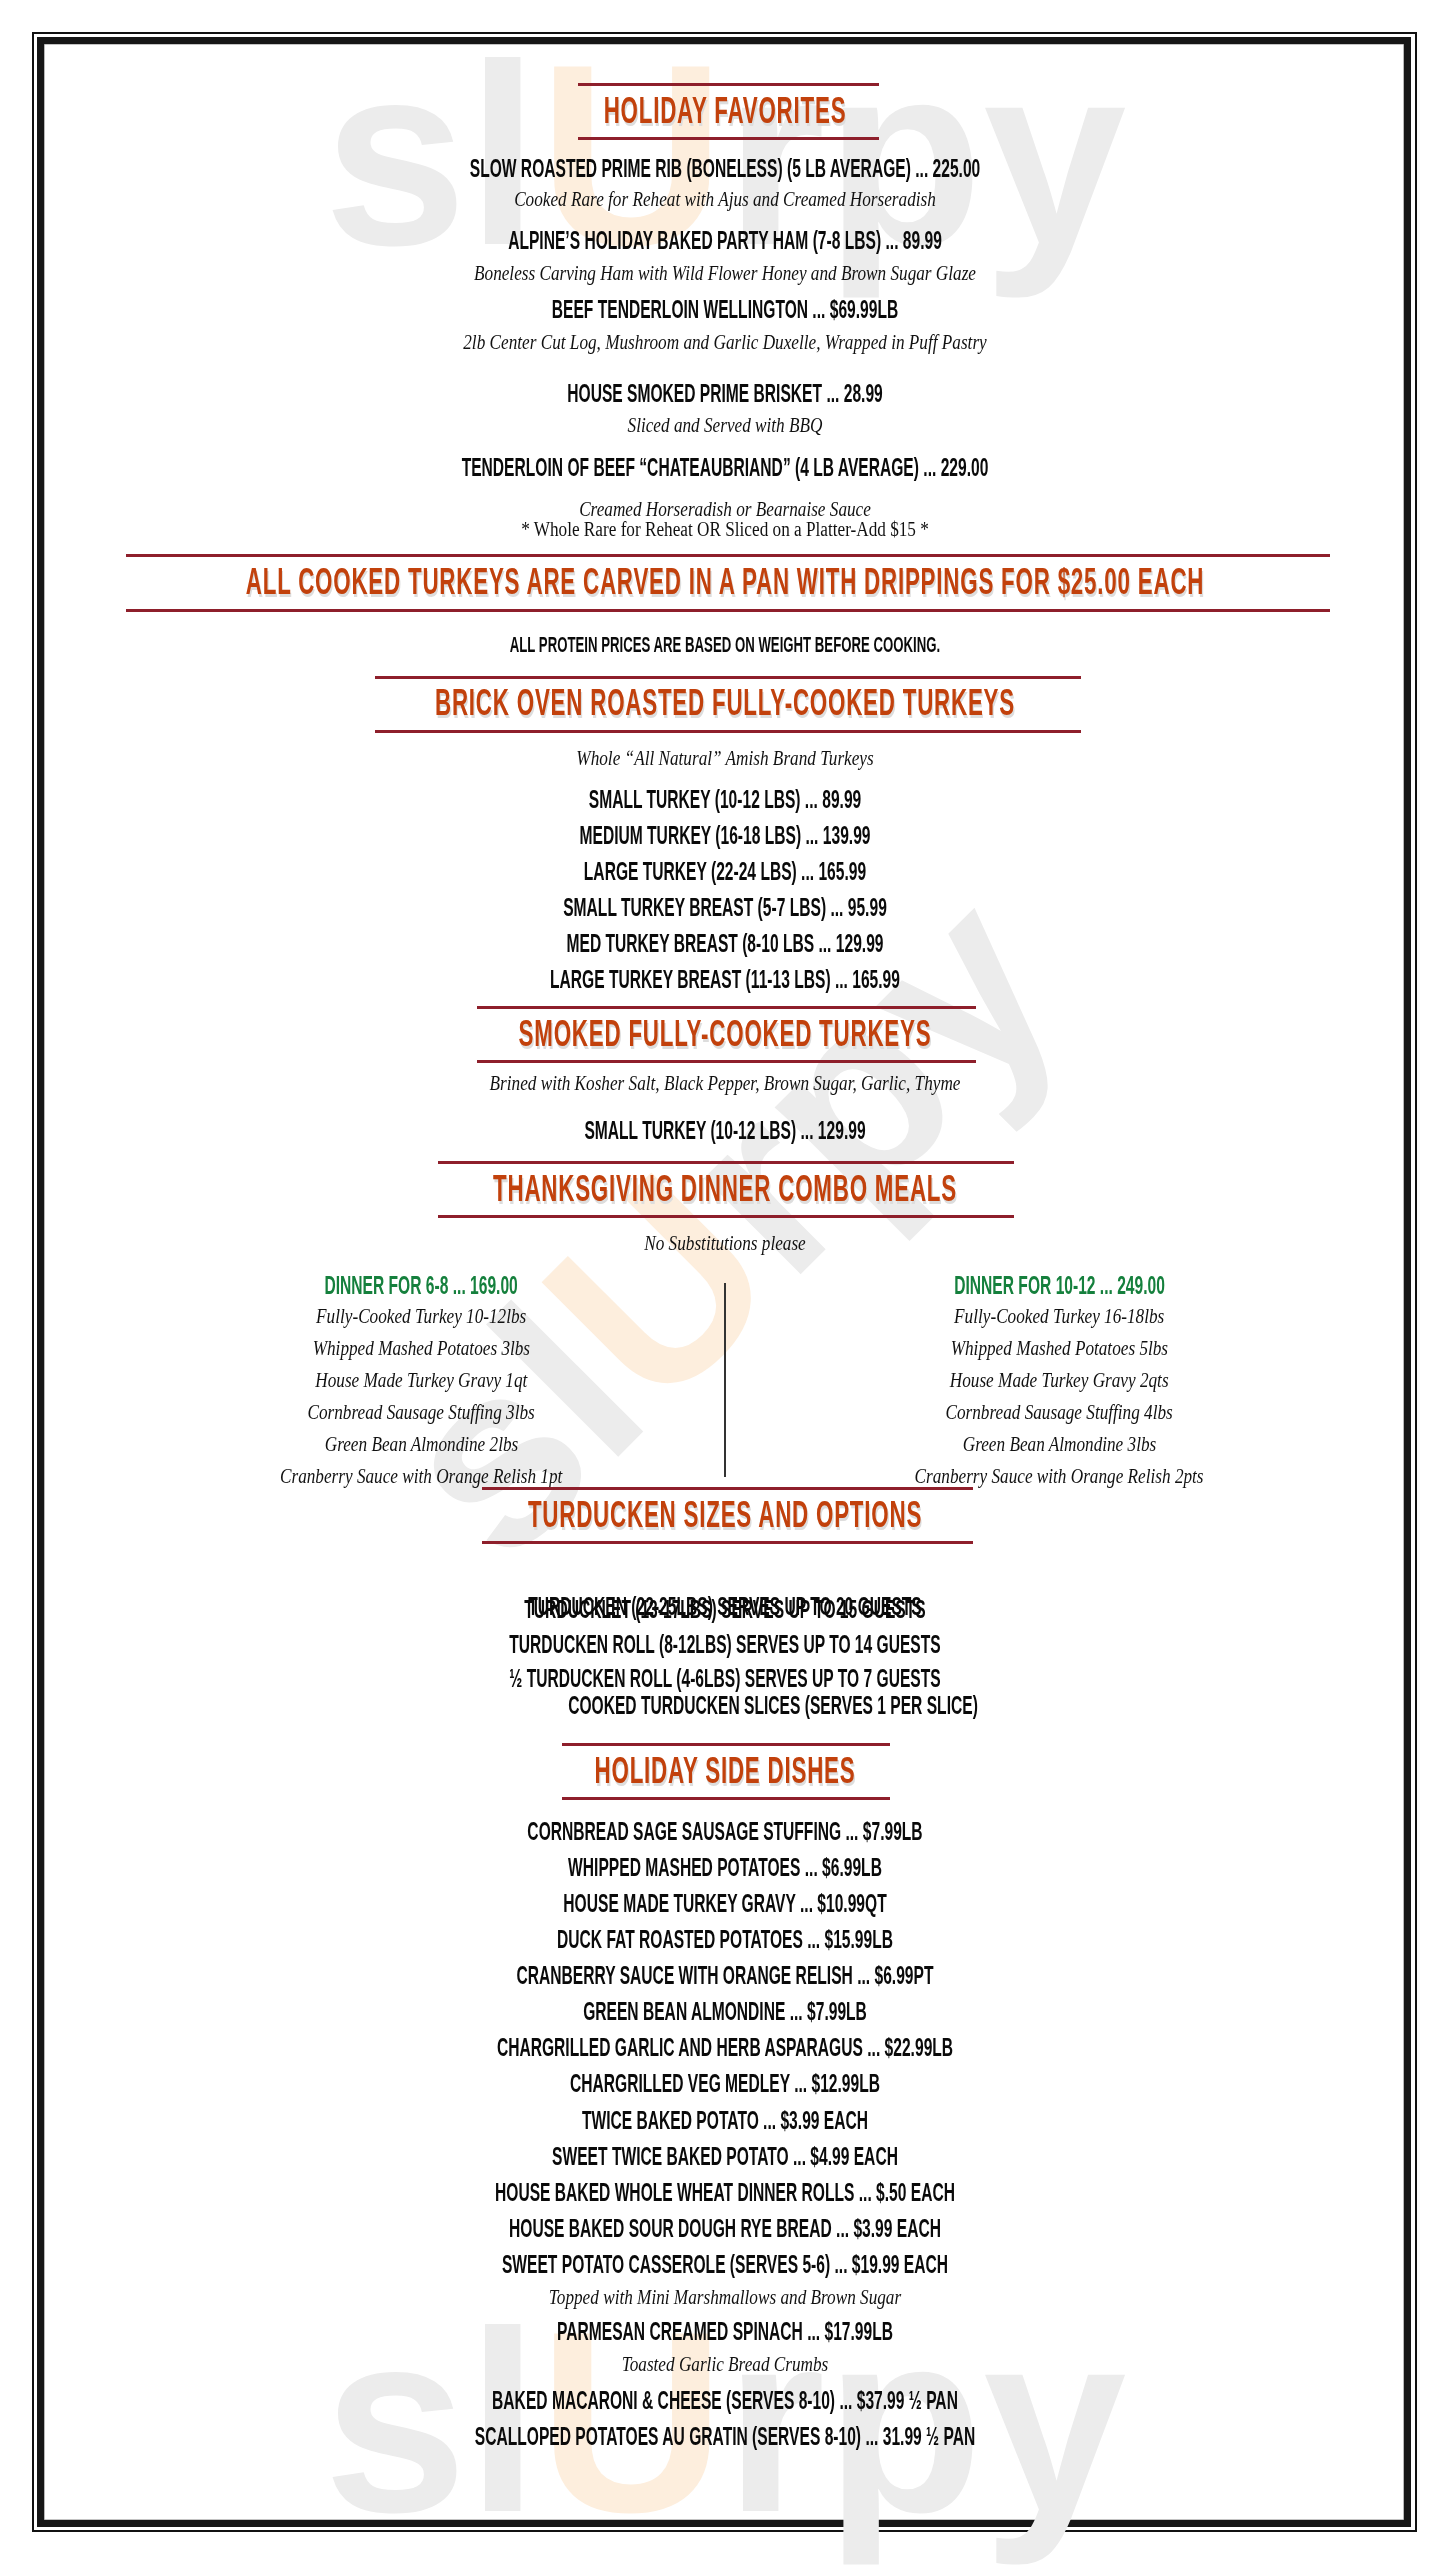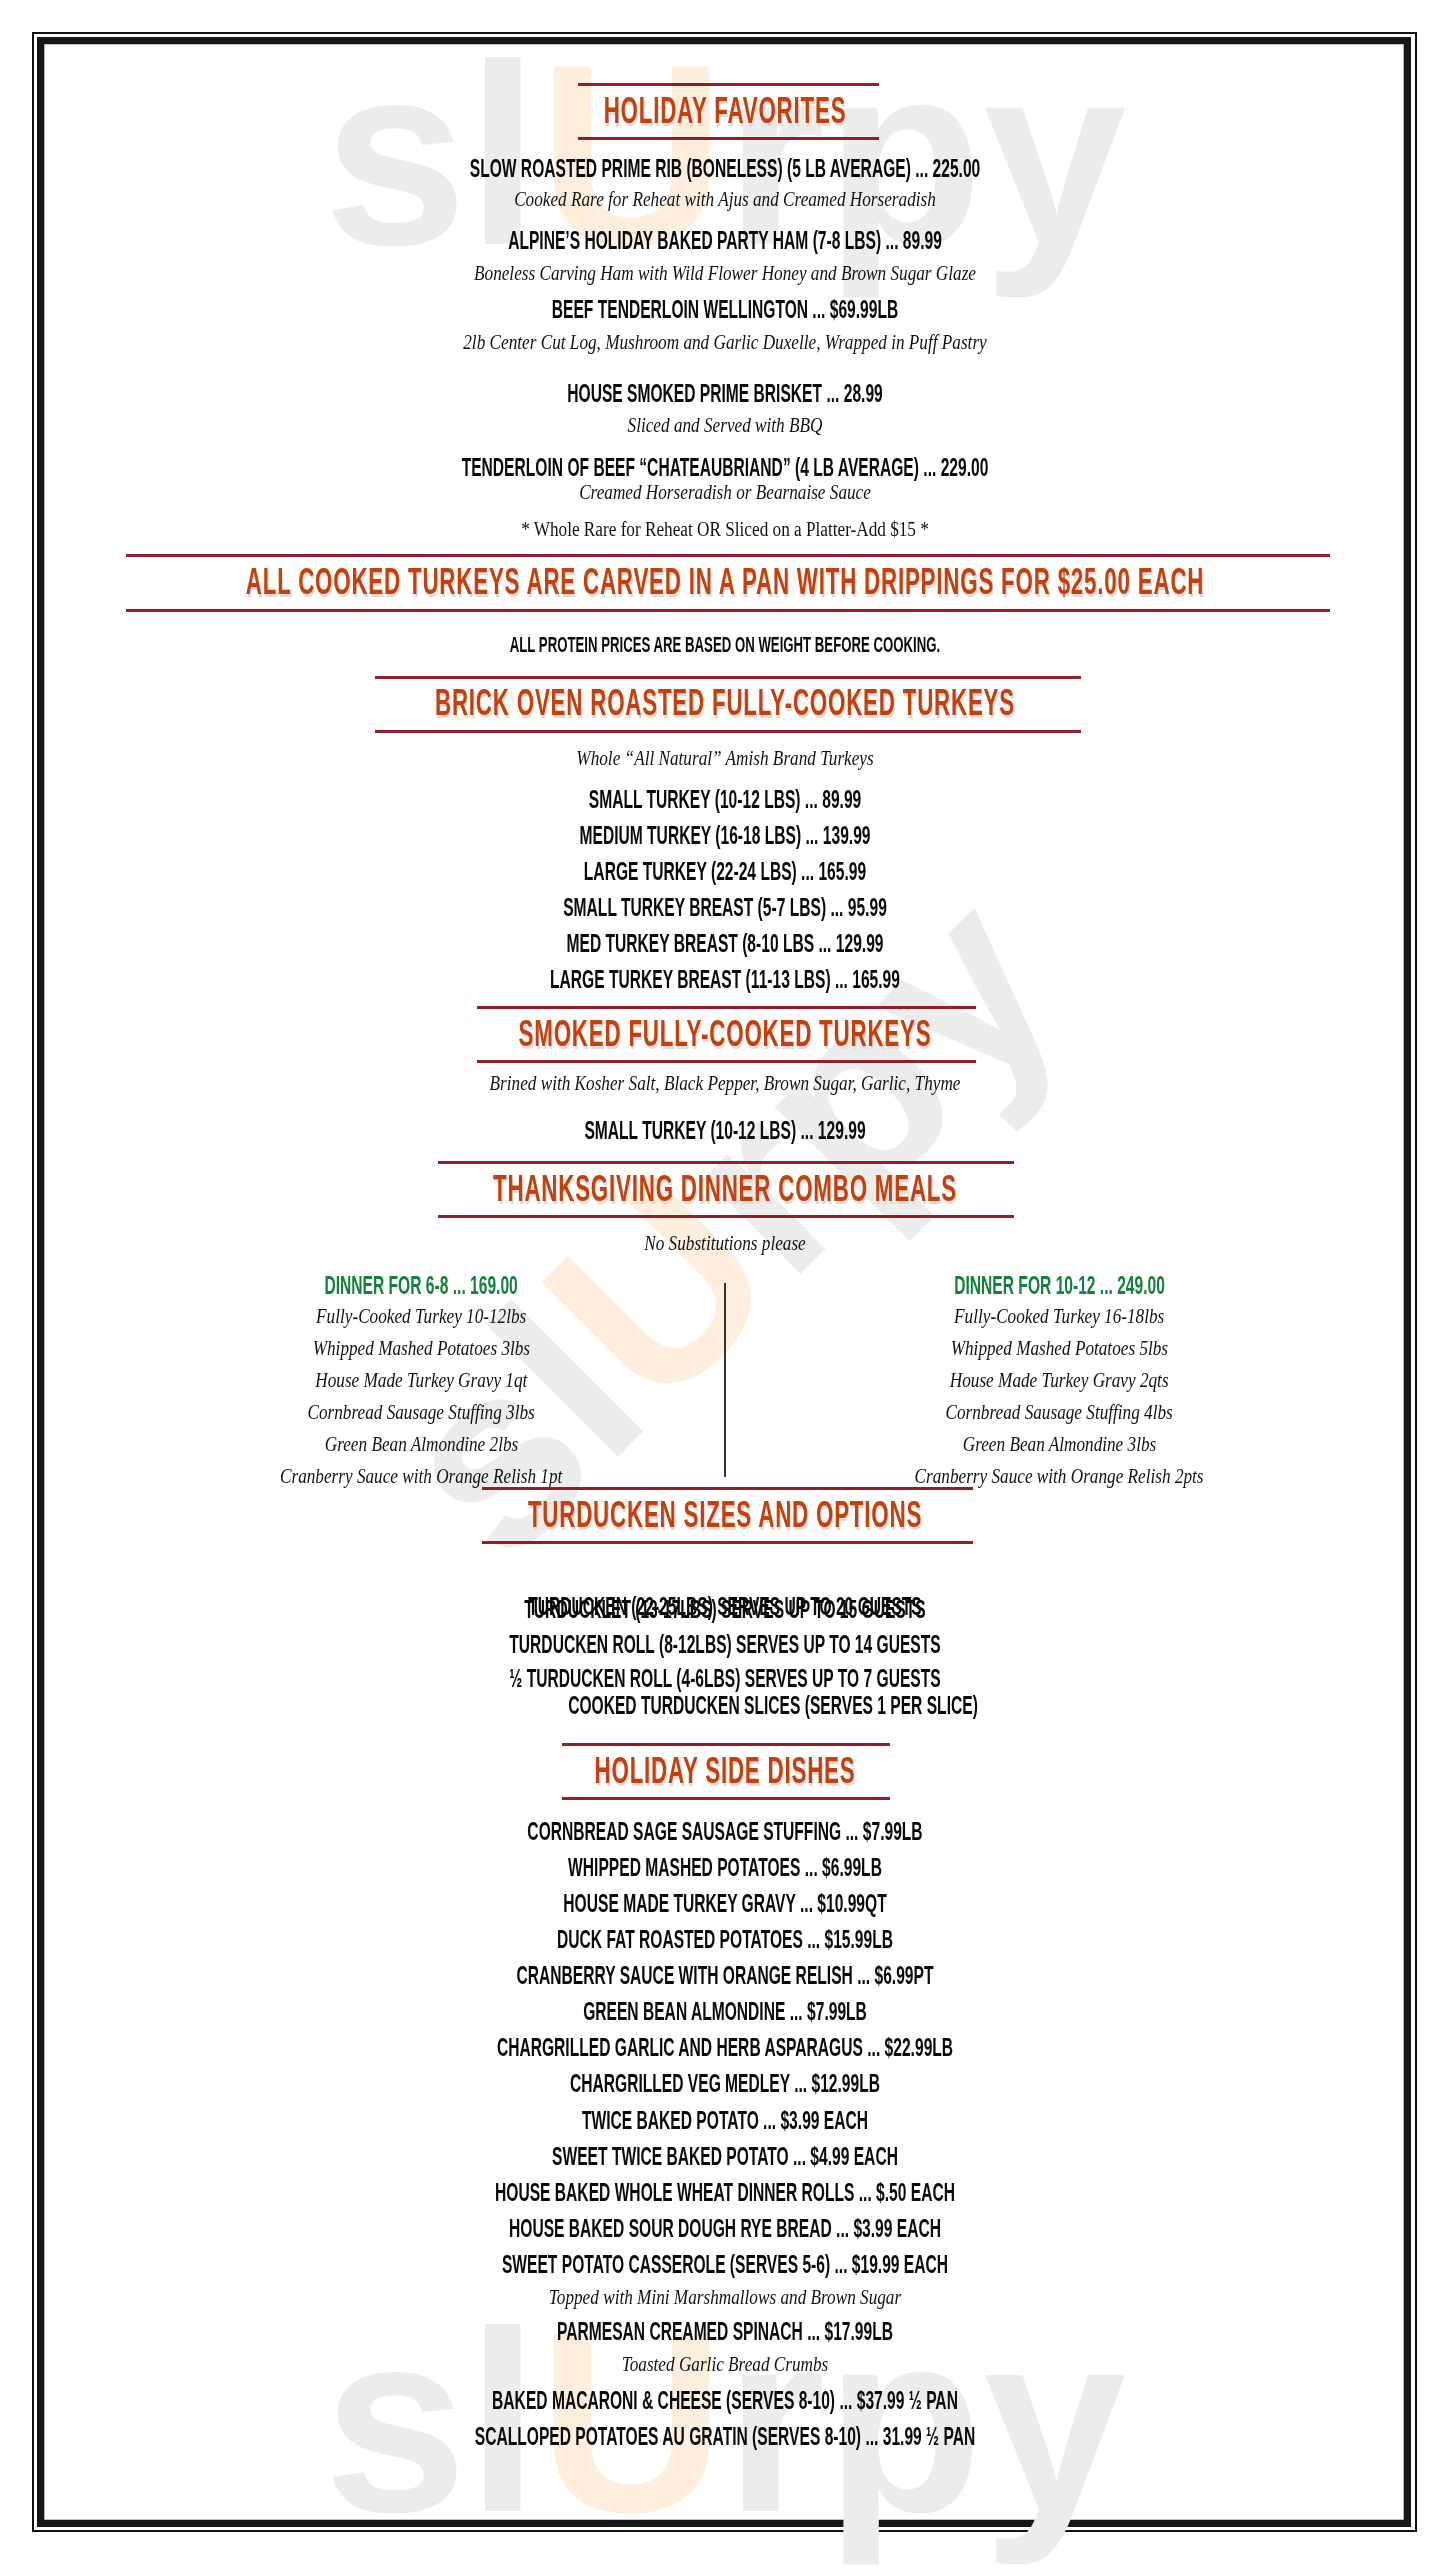--- a/index.html
+++ b/index.html
@@ -42,21 +42,21 @@
 
 <div class="line item" style="top:155px;"><span>SLOW ROASTED PRIME RIB (BONELESS) (5 LB AVERAGE) ... 225.00</span></div>
 <div class="line desc" style="top:189px;"><span>Cooked Rare for Reheat with Ajus and Creamed Horseradish</span></div>
 <div class="line item" style="top:227px;"><span>ALPINE’S HOLIDAY BAKED PARTY HAM (7-8 LBS) ... 89.99</span></div>
 <div class="line desc" style="top:263px;"><span>Boneless Carving Ham with Wild Flower Honey and Brown Sugar Glaze</span></div>
 <div class="line item" style="top:296px;"><span>BEEF TENDERLOIN WELLINGTON ... $69.99LB</span></div>
 <div class="line desc" style="top:332px;text-align:center;"><span>2lb Center Cut Log, Mushroom and Garlic Duxelle, Wrapped in Puff Pastry</span></div>
 <div class="line item" style="top:380px;"><span>HOUSE SMOKED PRIME BRISKET ... 28.99</span></div>
 <div class="line desc" style="top:415px;"><span>Sliced and Served with BBQ</span></div>
 <div class="line item" style="top:454px;"><span>TENDERLOIN OF BEEF “CHATEAUBRIAND” (4 LB AVERAGE) ... 229.00</span></div>
-<div class="line desc" style="top:482px;"><span>Creamed Horseradish or Bearnaise Sauce</span></div>
+<div class="line desc" style="top:499px;"><span>Creamed Horseradish or Bearnaise Sauce</span></div>
 <div class="line note" style="top:519px;"><span>* Whole Rare for Reheat OR Sliced on a Platter-Add $15  *</span></div>
 
 <div class="rule" style="left:126px; width:1204px; top:554px;"></div>
 <div class="line head" style="top:564px;"><span>ALL COOKED TURKEYS ARE CARVED IN A PAN WITH DRIPPINGS FOR $25.00 EACH</span></div>
 <div class="rule" style="left:126px; width:1204px; top:609px;"></div>
 
 <div class="line item" style="top:634px; font-size:22px; line-height:22px;"><span>ALL PROTEIN PRICES ARE BASED ON WEIGHT BEFORE COOKING.</span></div>
 
 <div class="rule" style="left:375px; width:706px; top:676px;"></div>
 <div class="line head" style="top:685px;"><span>BRICK OVEN ROASTED FULLY-COOKED TURKEYS</span></div>

